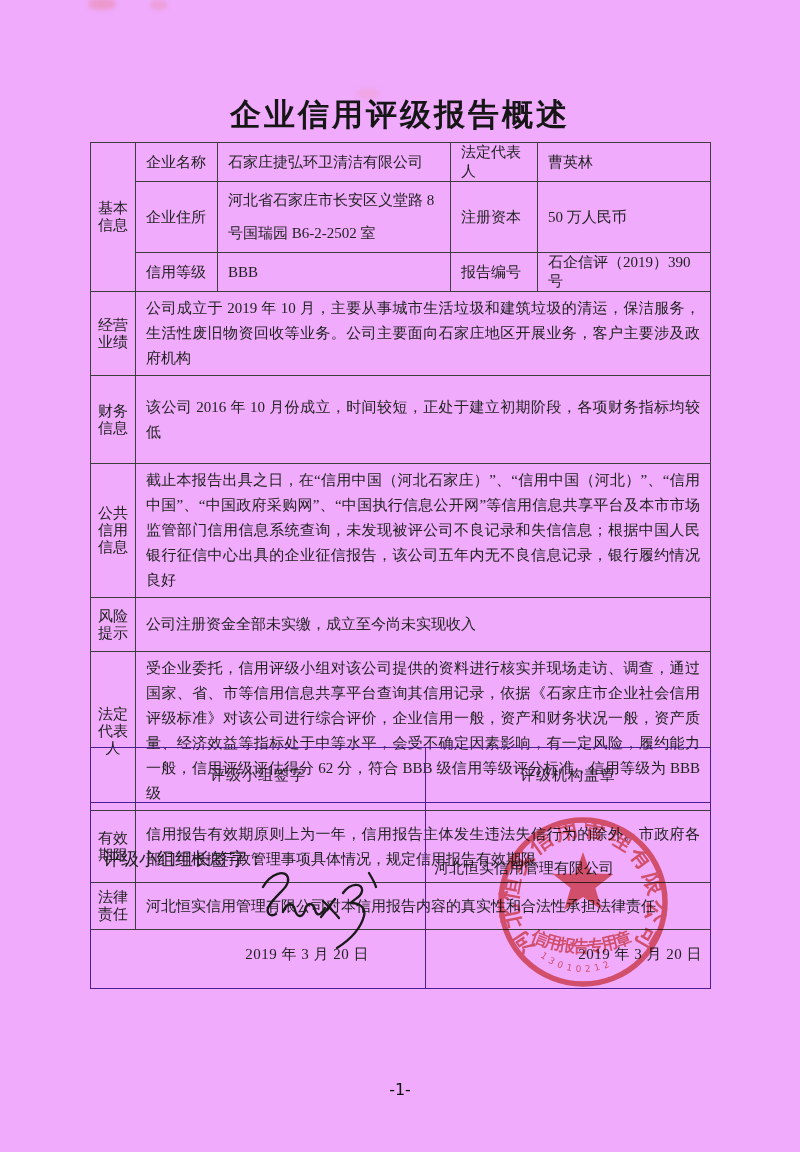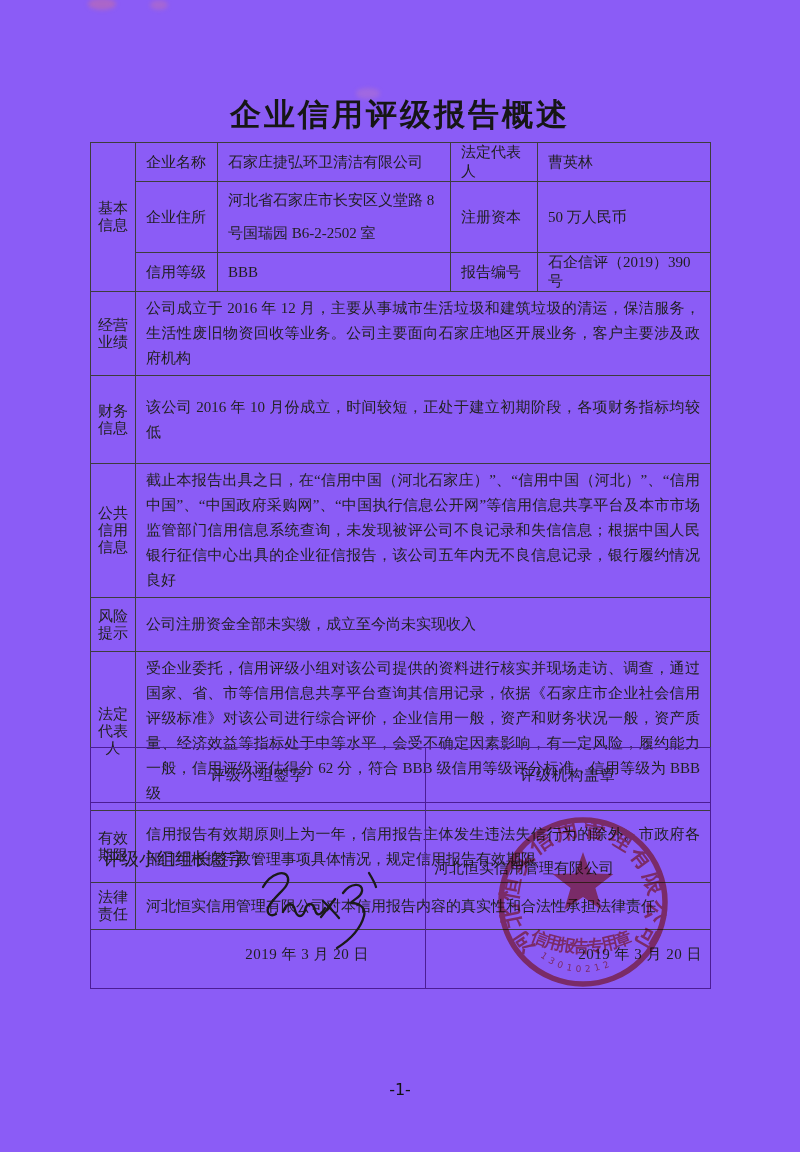--- a/index.html
+++ b/index.html
@@ -1,18 +1,18 @@
 <!DOCTYPE html>
 <html><head>
 <meta charset="utf-8">
 <style>
   html,body { margin:0; padding:0; background:#ffffff; }
   .page {
     position:relative; width:800px; height:1152px;
-    background:#8b5cf6; overflow:hidden;
+    background:#f0abfc; overflow:hidden;
     font-family:"Liberation Serif", serif; color:#1f1f1f;
   }
   
   .artifact { position:absolute; border-radius:50%; filter:blur(2px); }
   .a1 { left:88px;  top:-2px; width:28px; height:12px; background:rgba(232,120,118,.35); }
   .a2 { left:150px; top:0px;  width:18px; height:10px; background:rgba(232,130,128,.28); }
   .a3 { left:356px; top:88px; width:24px; height:11px; background:rgba(238,150,148,.22); }
 
   .title {
     position:absolute; top:94px; left:0; width:100%;
@@ -102,21 +102,21 @@
         <td class="fval">50 万人民币</td>
       </tr>
       <tr class="r3">
         <td class="flab">信用等级</td>
         <td class="fval">BBB</td>
         <td class="flab">报告编号</td>
         <td class="fval">石企信评（2019）390 号</td>
       </tr>
       <tr class="s0">
         <td class="sect">经营业绩</td>
-        <td class="para" colspan="4">公司成立于 2016 年 12 月，主要从事城市生活垃圾和建筑垃圾的清运，保洁服务，生活性废旧物资回收等业务。公司主要面向石家庄地区开展业务，客户主要涉及政府机构</td>
+        <td class="para" colspan="4">公司成立于 2019 年 10 月，主要从事城市生活垃圾和建筑垃圾的清运，保洁服务，生活性废旧物资回收等业务。公司主要面向石家庄地区开展业务，客户主要涉及政府机构</td>
       </tr>
       <tr class="s1">
         <td class="sect">财务信息</td>
         <td class="para" colspan="4">该公司 2016 年 10 月份成立，时间较短，正处于建立初期阶段，各项财务指标均较低</td>
       </tr>
       <tr class="s2">
         <td class="sect">公共信用信息</td>
         <td class="para" colspan="4">截止本报告出具之日，在“信用中国（河北石家庄）”、“信用中国（河北）”、“信用中国”、“中国政府采购网”、“中国执行信息公开网”等信用信息共享平台及本市市场监管部门信用信息系统查询，未发现被评公司不良记录和失信信息；根据中国人民银行征信中心出具的企业征信报告，该公司五年内无不良信息记录，银行履约情况良好</td>
       </tr>
       <tr class="s3">

